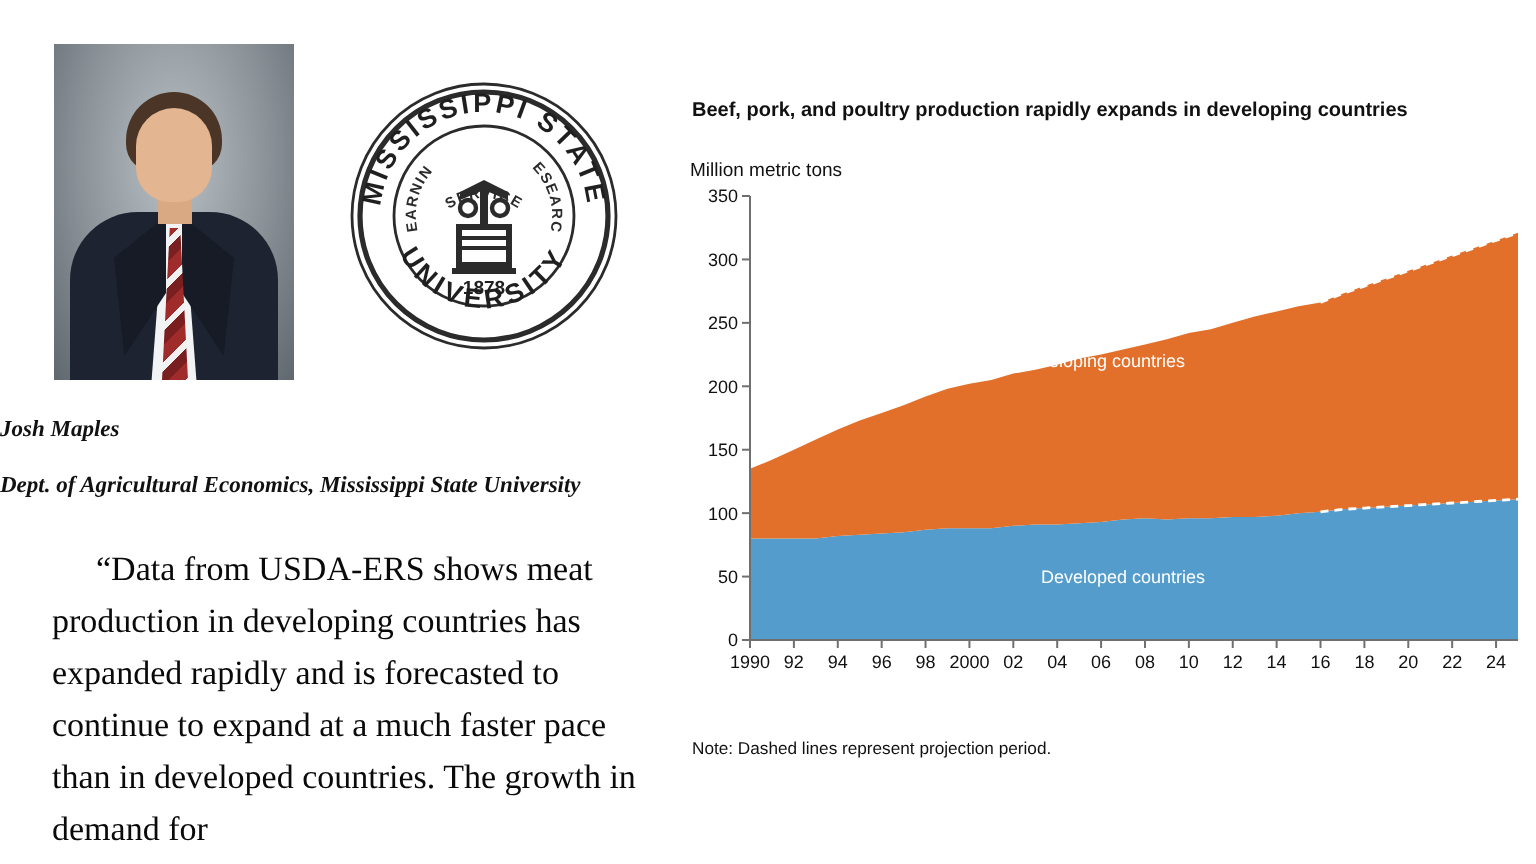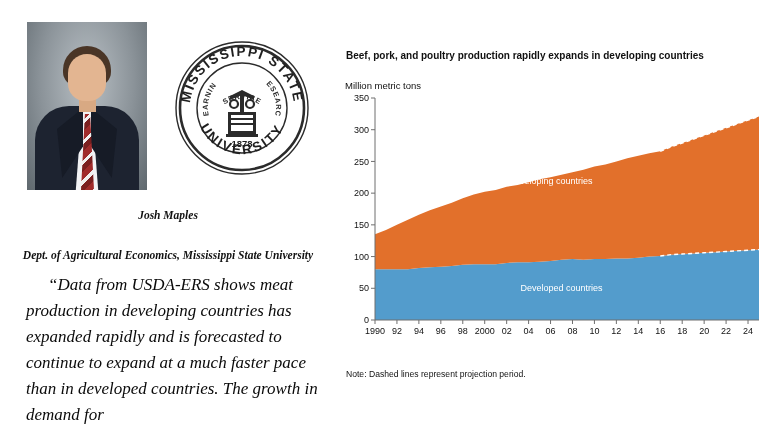--- a/index.html
+++ b/index.html
@@ -95,42 +95,40 @@
   
   #seal {
     position: absolute;
     left: 172px; top: 38px;
     width: 140px; height: 140px;
   }
   
   .caption {
     position: absolute;
     width: 336px;
-    text-align: center;
     font-family: "Liberation Serif", serif;
     font-style: italic;
     font-weight: bold;
     font-size: 11.5px;
     color: #111;
     line-height: 14px;
   }
   #cap1 { top: 208px; }
   #cap2 { top: 222px; }
-  #cap3 { top: 248px; }
+  #cap3 { top: 236px; }
 
   #quote {
     position: absolute;
     left: 26px; top: 272px;
     width: 304px;
     font-family: "Liberation Serif", serif;
     font-size: 17px;
     line-height: 26px;
     color: #0a0a0a;
     text-indent: 22px;
-    font-style: italic;
   }
 
   
   #right-panel {
     position: absolute;
     left: 336px; top: 0;
     width: 432px; height: 432px;
     background: #ffffff;
   }
   #chart-title {

